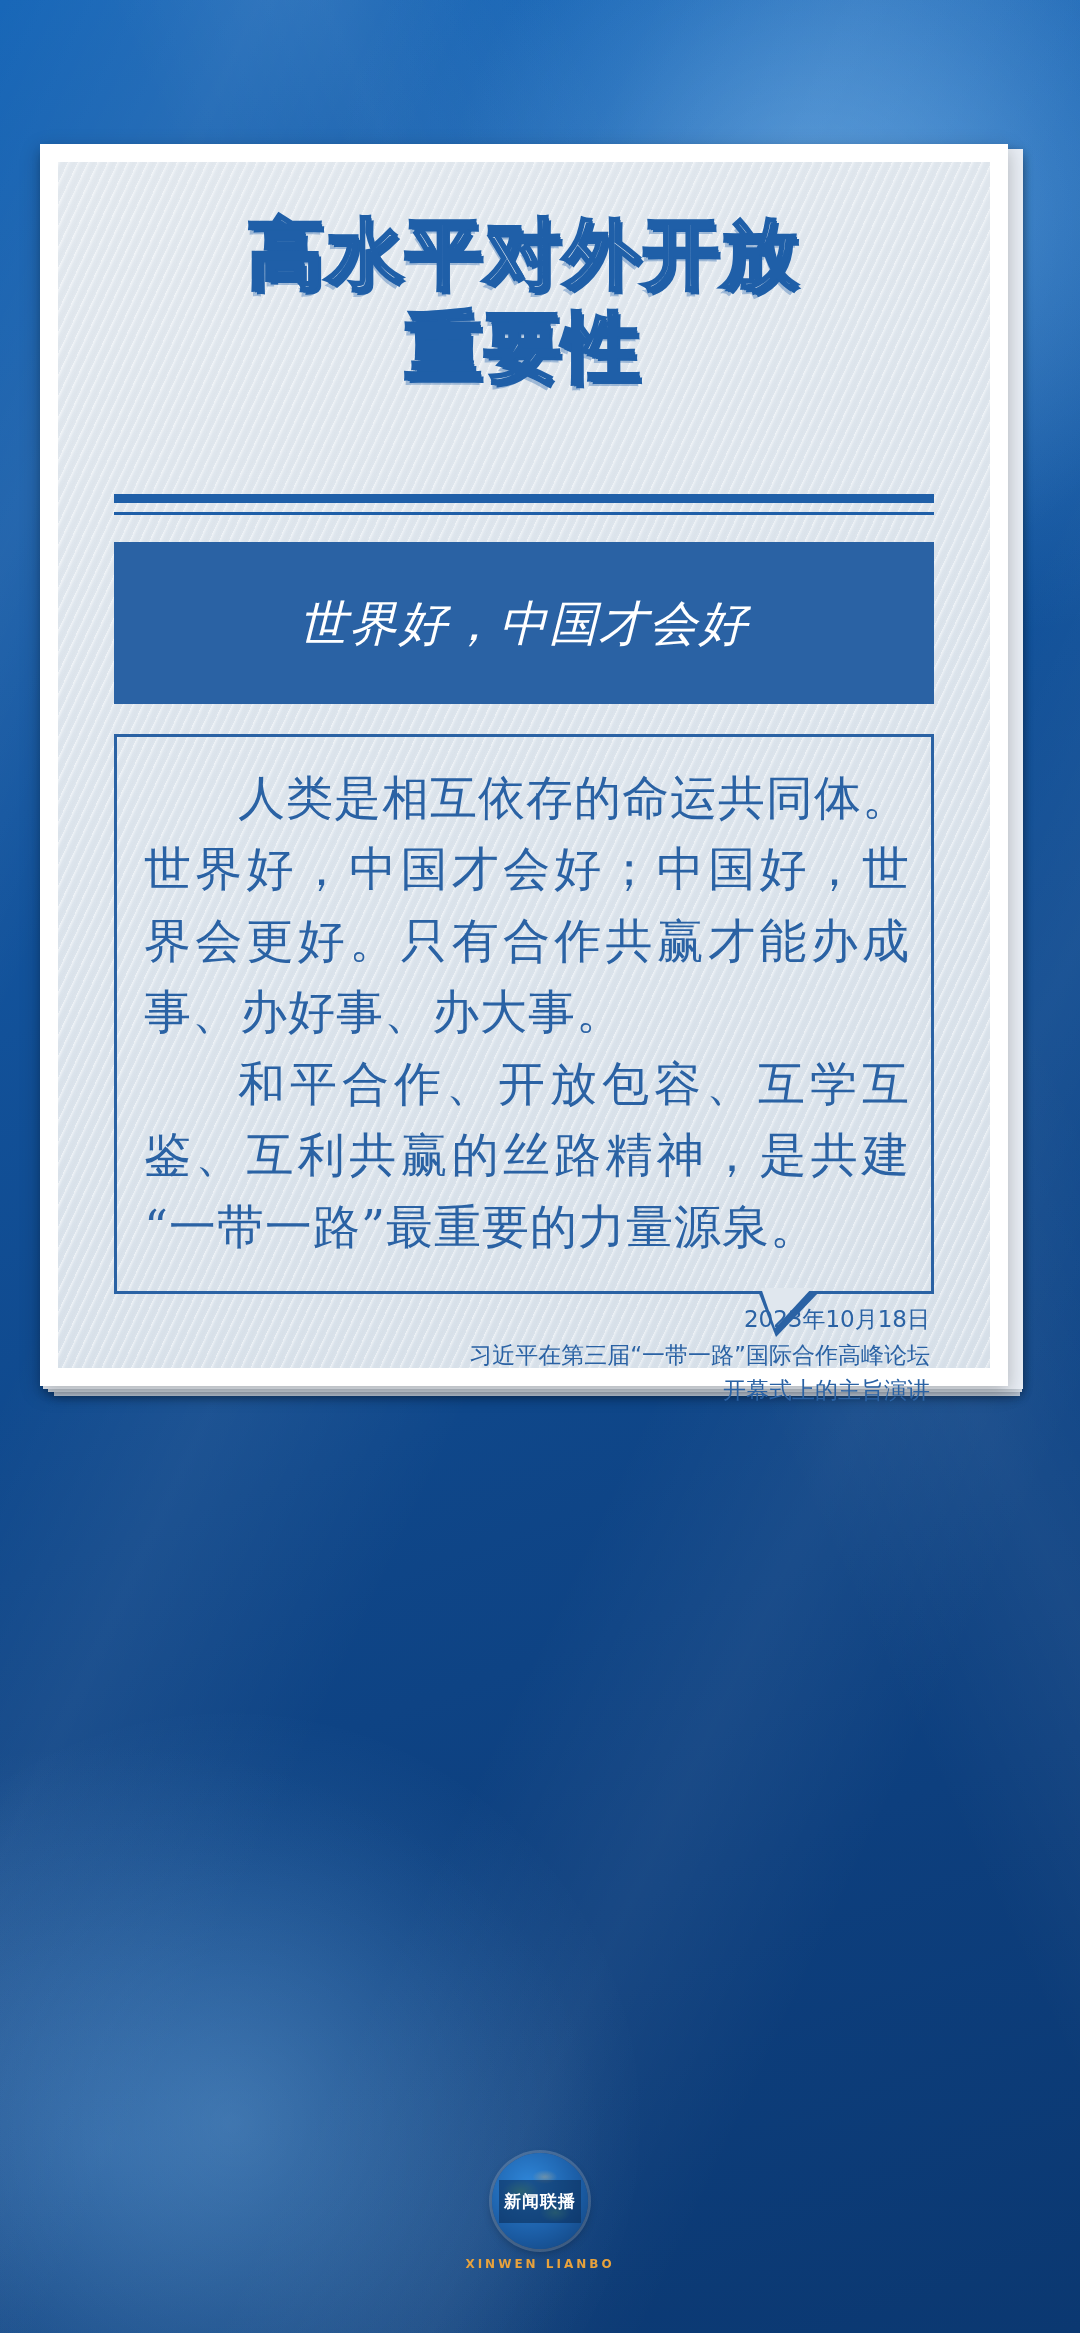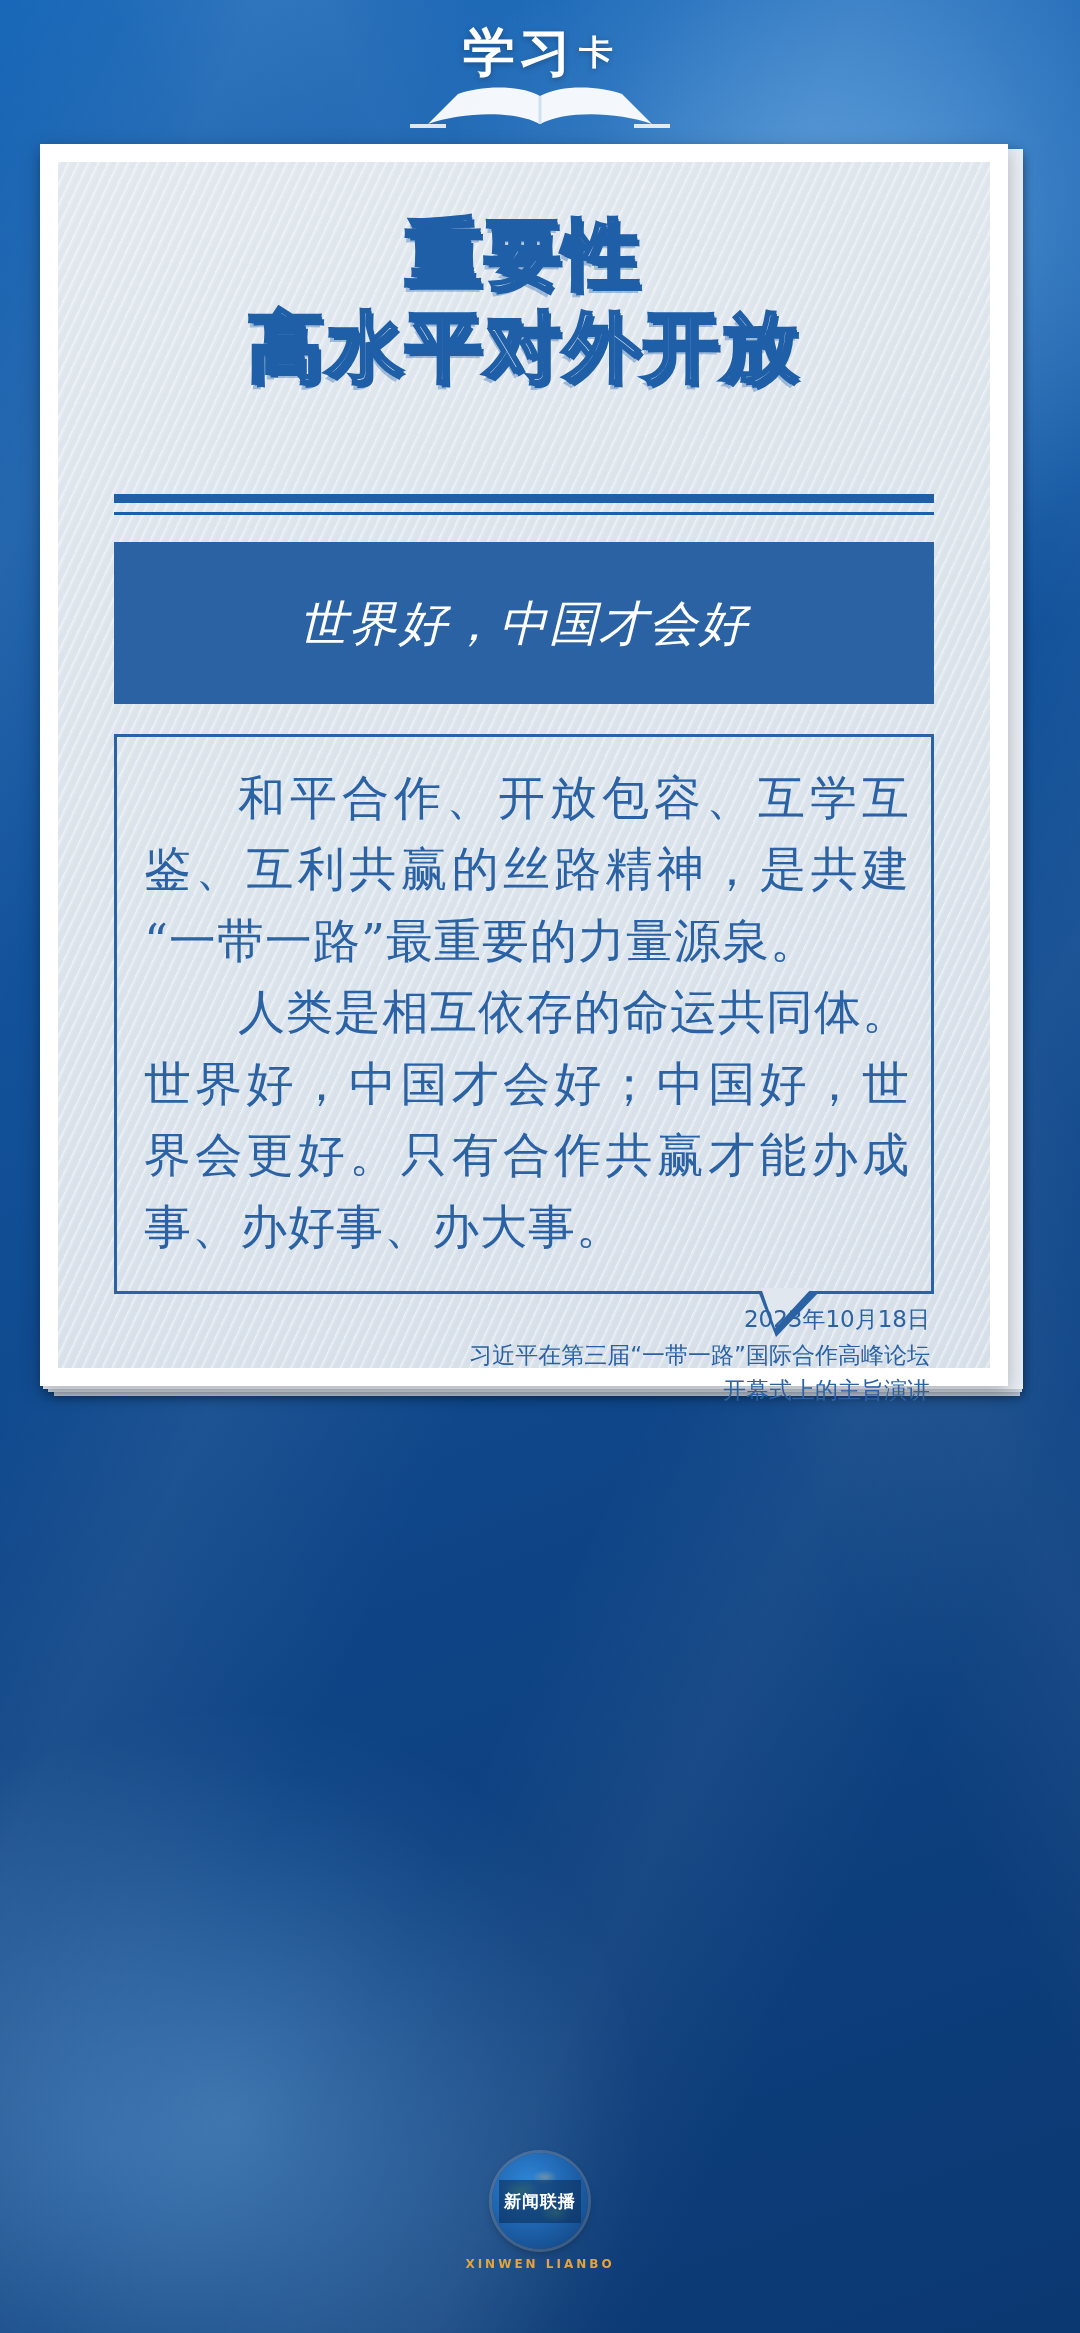--- a/index.html
+++ b/index.html
@@ -289,63 +289,48 @@
   }
 </style>
 </head>
 <body>
 
 <div class="poster">
   <div class="streaks"></div>
   <div class="glow-tr"></div>
   <div class="glow-bl"></div>
 
-  <div class="header">
-    <div class="header-title">
-      <span>学习</span>
-        <span class="kard">卡</span>
-    </div>
-    <div class="book">
-      <svg viewBox="0 0 260 46" xmlns="http://www.w3.org/2000/svg">
-        <path d="M130 12 C108 0, 70 2, 48 10 L18 40 C52 28, 104 26, 130 40 Z" fill="#ffffff" opacity="0.95"></path>
-        <path d="M130 12 C152 0, 190 2, 212 10 L242 40 C208 28, 156 26, 130 40 Z" fill="#ffffff" opacity="0.95"></path>
-        <path d="M130 12 L130 40" stroke="#cfe0f2" stroke-width="3" fill="none"></path>
-        <path d="M0 42 L36 42" stroke="#ffffff" stroke-width="4" opacity="0.85"></path>
-        <path d="M224 42 L260 42" stroke="#ffffff" stroke-width="4" opacity="0.85"></path>
-      </svg>
-    </div>
-  </div>
 
   <div class="card-stack">
     <div class="sheet s3"></div>
     <div class="sheet s2"></div>
     <div class="sheet s1"></div>
 
     <div class="card">
       <div class="card-inner">
 
         <div class="title-block">
+          <div class="title-line">高水平对外开放</div>
           <div class="title-line">重要性</div>
-          <div class="title-line">高水平对外开放</div>
         </div>
 
         <div class="rule thick"></div>
         <div class="rule thin"></div>
 
         <div class="quote-banner">
           <div class="quote-line">世界好，中国才会好</div>
         </div>
 
         <div class="bubble"></div>
         <div class="bubble-tail"></div>
         <div class="bubble-tail-inner"></div>
 
         <div class="bubble-text">
+          <p>人类是相互依存的命运共同体。世界好，中国才会好；中国好，世界会更好。只有合作共赢才能办成事、办好事、办大事。</p>
           <p>和平合作、开放包容、互学互鉴、互利共赢的丝路精神，是共建“一带一路”最重要的力量源泉。</p>
-          <p>人类是相互依存的命运共同体。世界好，中国才会好；中国好，世界会更好。只有合作共赢才能办成事、办好事、办大事。</p>
         </div>
 
         <div class="attribution">
           <div>2023年10月18日</div>
           <div>习近平在第三届“一带一路”国际合作高峰论坛</div>
           <div>开幕式上的主旨演讲</div>
         </div>
 
       </div>
     </div>

